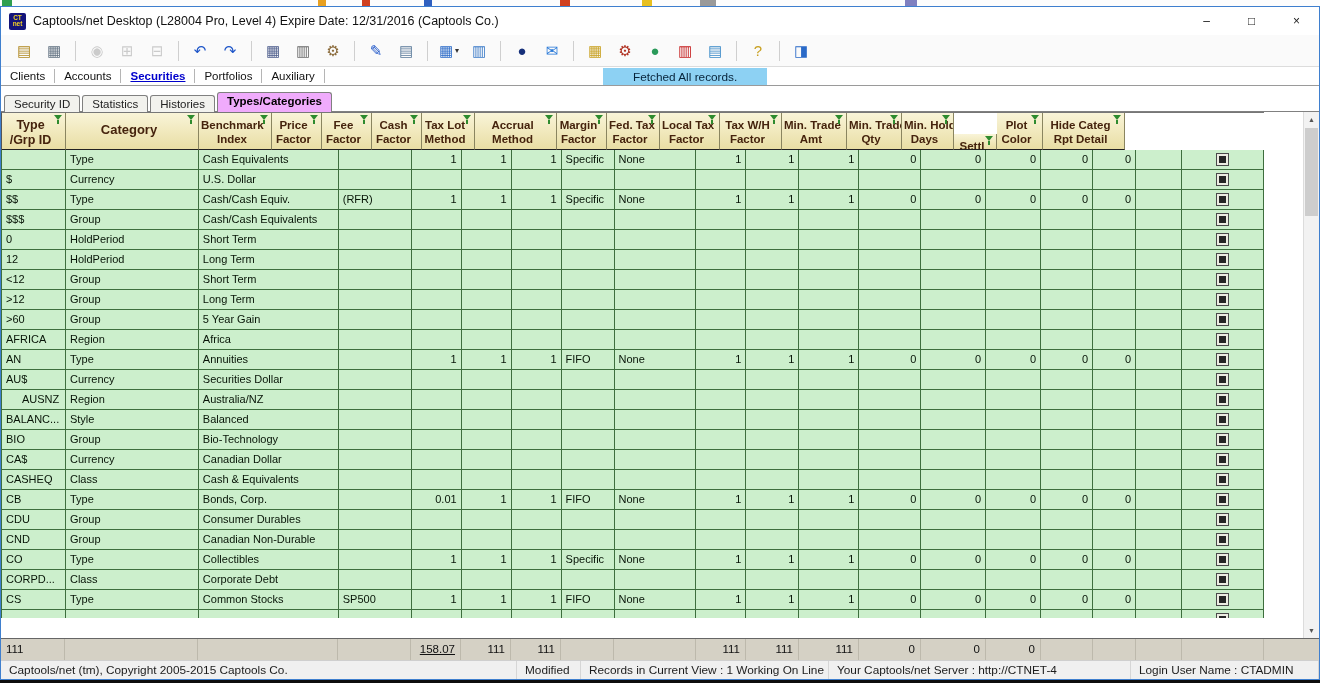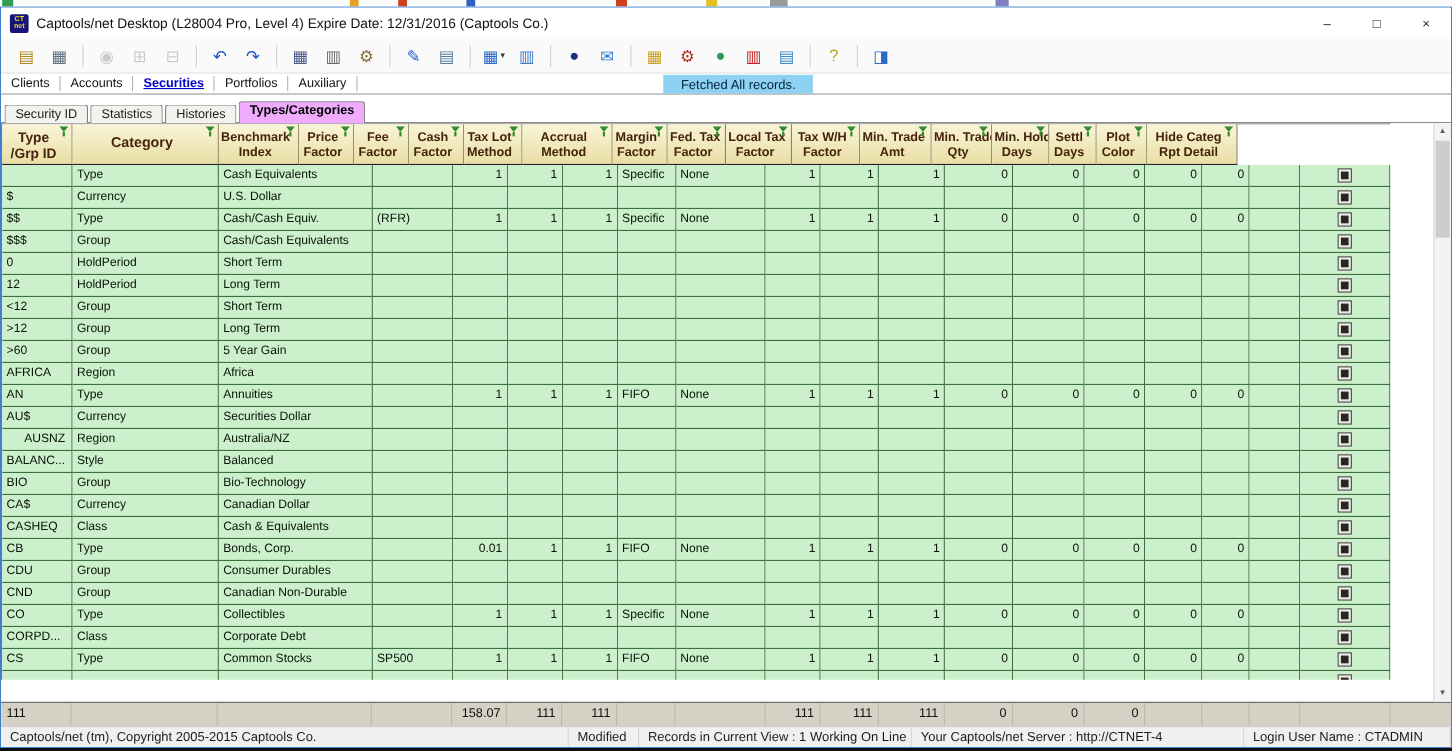--- a/index.html
+++ b/index.html
@@ -36,21 +36,21 @@
   .tb-btn.disabled { opacity:.35; }
   .tb-sep { width:1px; height:20px; background:#cfcfcf; margin:0 6px; }
   .dd { font-size:8px; color:#333; margin-left:2px; }
 
   
   .tabbar1 { height:19px; display:flex; align-items:center; border-bottom:1px solid #9a9a9a;
              position:relative; background:#fff; flex:0 0 auto; }
   .mtab { padding:1px 9px; font-size:11.5px; color:#111; border-right:1px solid #b5b5b5; white-space:nowrap; }
   .mtab.active { color:#0000cc; text-decoration:underline; font-weight:bold; }
   .fetch-msg { position:absolute; left:602px; top:1px; height:17px; background:#8dd1f3; color:#06233a;
-               font-size:11.8px; display:flex; align-items:center; padding:0 16px; white-space:nowrap; }
+               font-size:11.8px; display:flex; align-items:center; padding:0 30px; white-space:nowrap; }
 
   
   .tabbar2 { height:26px; display:flex; align-items:flex-end; padding-left:3px;
              border-bottom:1px solid #808080; background:#fff; flex:0 0 auto; }
   .stab { border:1px solid #808080; border-bottom:none; background:#f2f2ee; padding:2px 9px 2px;
           font-size:11.5px; margin-right:2px; position:relative; top:1px; white-space:nowrap;
           border-radius:3px 3px 0 0; color:#222; }
   .stab.active { background:#f0abfc; font-weight:bold; padding-bottom:5px; z-index:2; color:#000; }
 
   
@@ -342,21 +342,21 @@
             </div>
           </div>
           <div class="hcell" data-name="column-header-min_hold" style="width: 52px;">
             <div data-name="column-label">Min. Hold</div>
             <div data-name="column-label-line2">Days</div>
             <div class="funnel" data-name="filter-icon">
               <div class="f-tri"></div>
               <div class="f-stem"></div>
             </div>
           </div>
-          <div class="hcell" data-name="column-header-settl" style="width: 43px;">
+          <div class="hcell" data-name="column-header-settl" style="width: 43px; margin-top: 21px;">
             <div data-name="column-label">Settl</div>
             <div data-name="column-label-line2">Days</div>
             <div class="funnel" data-name="filter-icon">
               <div class="f-tri"></div>
               <div class="f-stem"></div>
             </div>
           </div>
           <div class="hcell" data-name="column-header-plot" style="width: 46px;">
             <div data-name="column-label">Plot</div>
             <div data-name="column-label-line2">Color</div>
@@ -974,21 +974,21 @@
                 <div class="chk-dot" data-name="checkbox-mark"></div>
               </div>
             </div>
           </div>
         </div>
       <div id="summary-row" data-name="grid-summary-row">
           <div class="scell a-left" data-name="summary-id" style="width: 64px;">111</div>
           <div class="scell a-left" data-name="summary-category" style="width: 133px;"></div>
           <div class="scell a-left" data-name="summary-description" style="width: 140px;"></div>
           <div class="scell a-left" data-name="summary-benchmark" style="width: 73px;"></div>
-          <div class="scell a-right" data-name="summary-price" style="width: 50px;">158.07</div>
+          <div class="scell a-right" data-name="summary-price" style="width: 50px; text-decoration: underline;">158.07</div>
           <div class="scell a-right" data-name="summary-fee" style="width: 50px;">111</div>
           <div class="scell a-right" data-name="summary-cash" style="width: 50px;">111</div>
           <div class="scell a-left" data-name="summary-taxlot" style="width: 53px;"></div>
           <div class="scell a-left" data-name="summary-accrual" style="width: 82px;"></div>
           <div class="scell a-right" data-name="summary-margin" style="width: 50px;">111</div>
           <div class="scell a-right" data-name="summary-fedtax" style="width: 53px;">111</div>
           <div class="scell a-right" data-name="summary-localtax" style="width: 60px;">111</div>
           <div class="scell a-right" data-name="summary-taxwh" style="width: 62px;">0</div>
           <div class="scell a-right" data-name="summary-min_amt" style="width: 65px;">0</div>
           <div class="scell a-right" data-name="summary-min_qty" style="width: 55px;">0</div>

